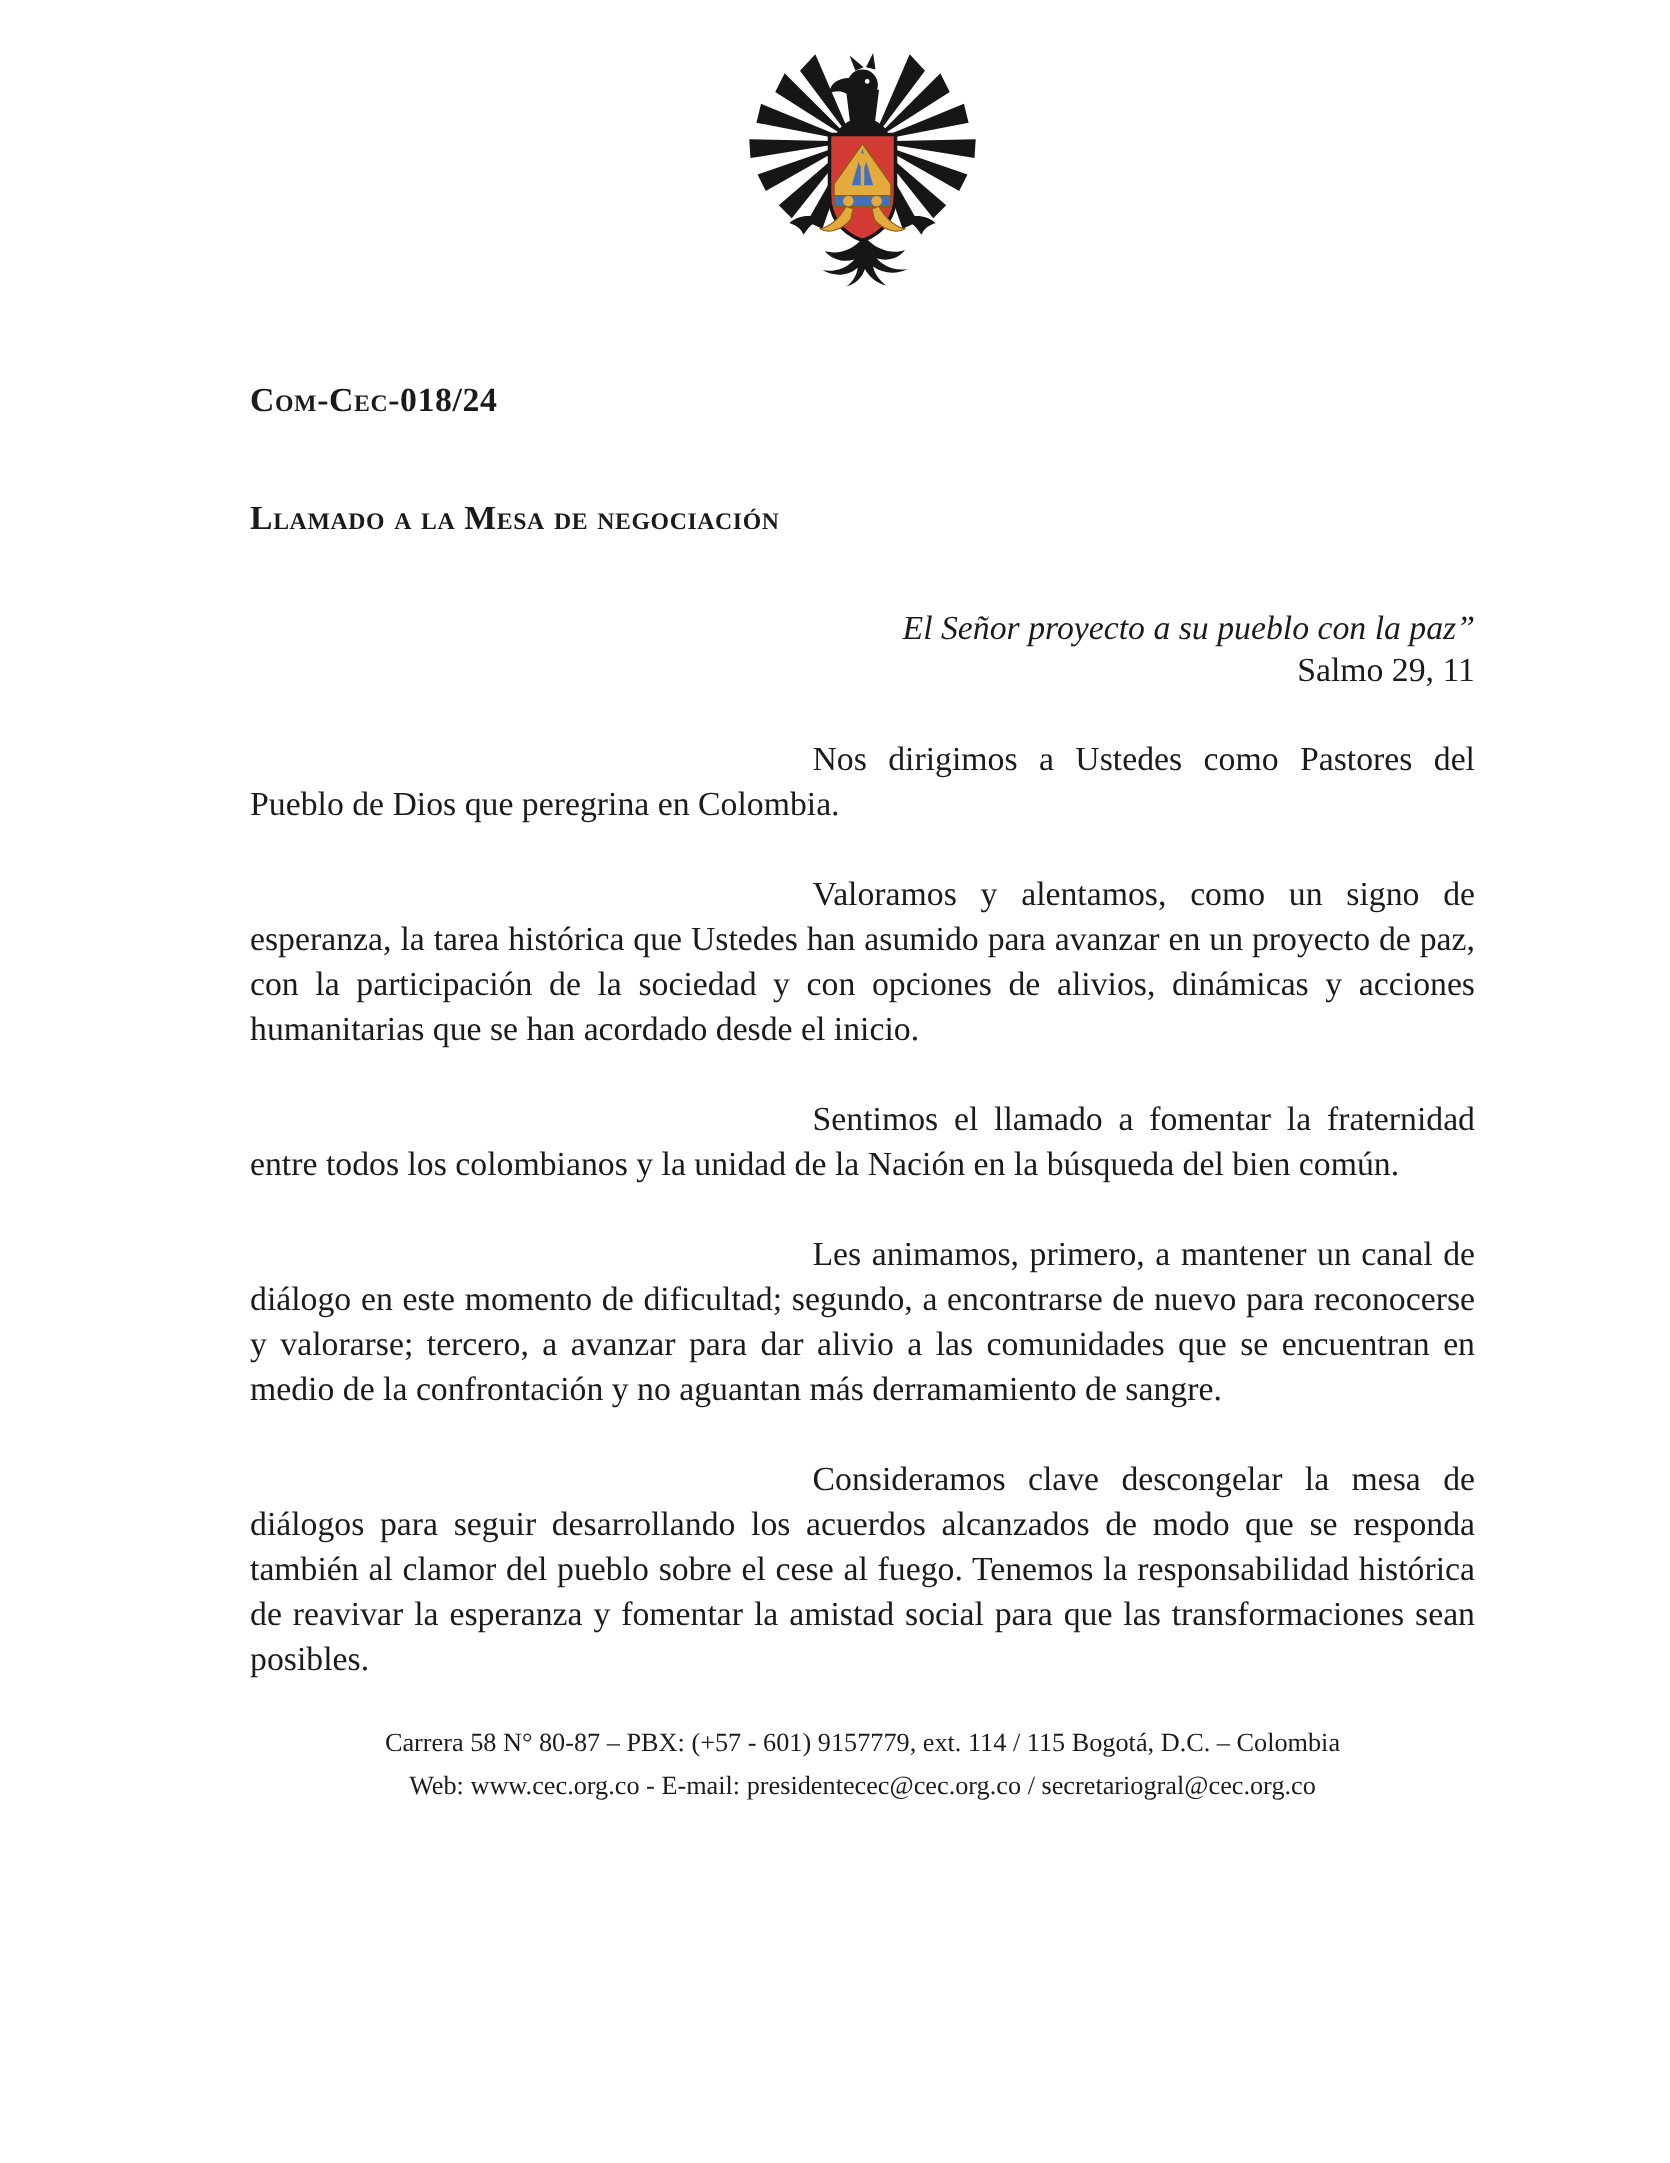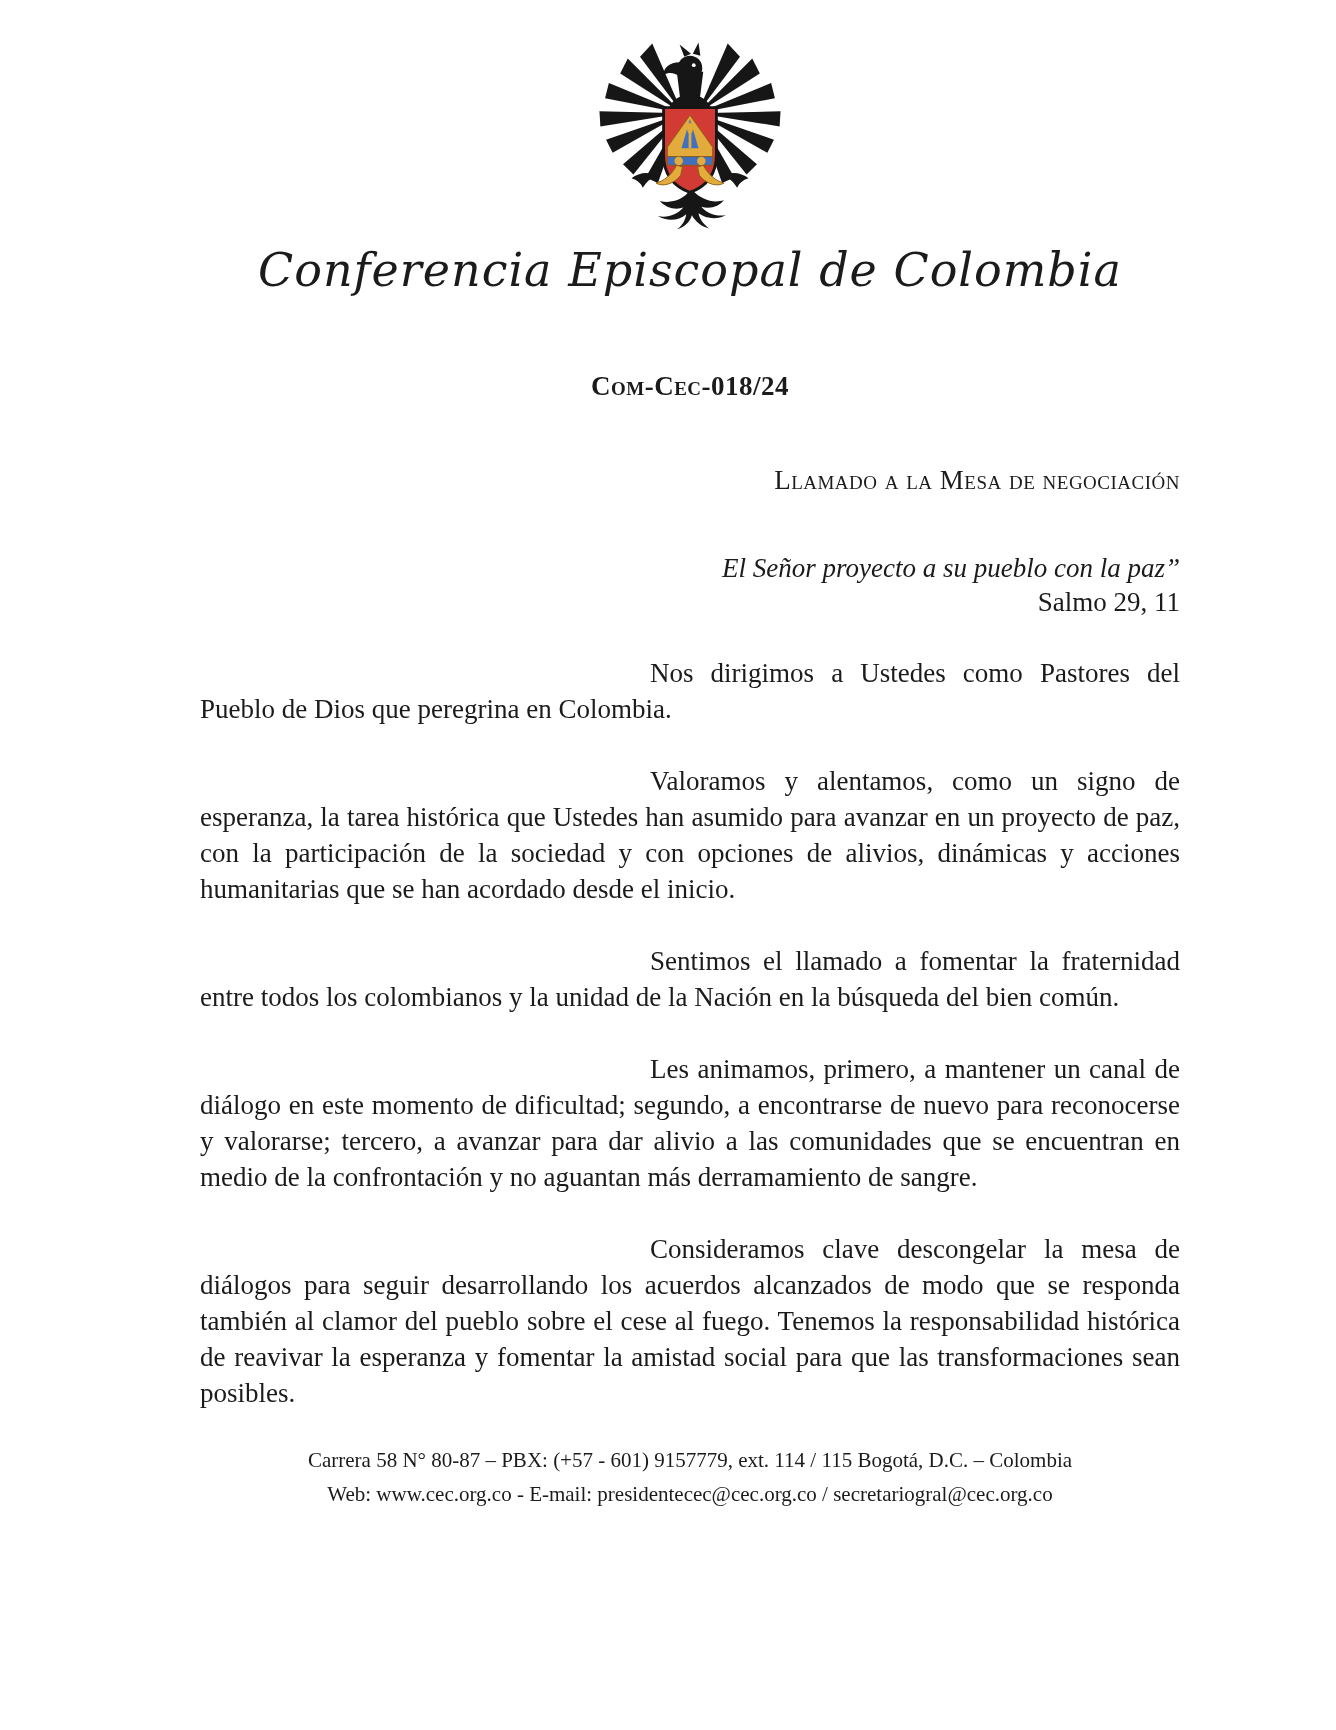--- a/index.html
+++ b/index.html
@@ -20,31 +20,30 @@
     font-family:"DejaVu Serif",serif;
     font-style:italic;
     font-size:46px;
     line-height:64px;
     margin-top:2px;
     letter-spacing:1px;
     white-space:nowrap;
   }
   .ref{
     margin-top:66px;
-    text-align:center;
     font-weight:bold;
     font-size:27px;
     line-height:36px;
     font-variant:small-caps;
     letter-spacing:0.5px;
   }
   .title{
     margin:60px 0 0 0;
-    text-align:right;
-    font-weight:normal;
+    text-align:left;
+    font-weight:bold;
     font-size:27px;
     line-height:33px;
     font-variant:small-caps;
     letter-spacing:0.5px;
   }
   .epigraph{
     margin-top:54px;
     text-align:right;
     font-size:27px;
     line-height:34px;
@@ -117,21 +116,20 @@
             <rect x="86" y="130" width="48" height="9" stroke="#8a5f14" stroke-width="1" fill="#4170bf"></rect>
             <circle cx="98" cy="134.5" r="4.5" fill="#e3aa3c"></circle>
             <circle cx="122" cy="134.5" r="4.5" fill="#e3aa3c"></circle>
             <path d="M96,139 C90,150 82,156 74,158 C80,162 92,160 100,150 L102,141 Z" stroke="#8a5f14" stroke-width="1" fill="#e3aa3c"></path>
             <path d="M124,139 C130,150 138,156 146,158 C140,162 128,160 120,150 L118,141 Z" stroke="#8a5f14" stroke-width="1" fill="#e3aa3c"></path>
           </g>
 
           <path d="M110,166 C102,176 90,180 78,177 C84,184 94,187 103,184 C96,192 86,195 76,193 C86,199 98,198 106,191 C105,198 101,204 96,207 C104,205 110,199 112,192 C116,199 122,204 130,206 C124,201 120,196 119,190 C127,196 139,197 148,192 C138,194 128,190 122,183 C131,186 141,183 146,176 C136,180 122,176 113,166 Z" fill="#161616"></path>
         </svg>
       </div>
-      <div class="org-script">Conferencia Episcopal de Colombia</div>
     </header>
 
     <div class="ref">Com-Cec-018/24</div>
 
     <h1 class="title">
       <span>Llamado a la Mesa de negociación</span><br>
     </h1>
 
     <div class="epigraph">
       <div class="it">El Señor proyecto a su pueblo con la paz”</div>

